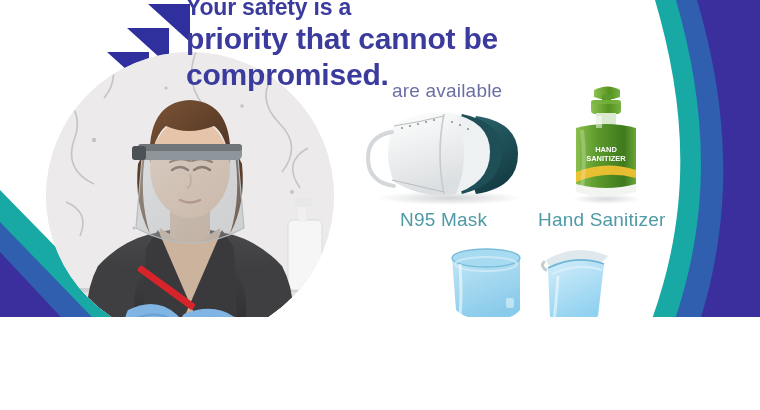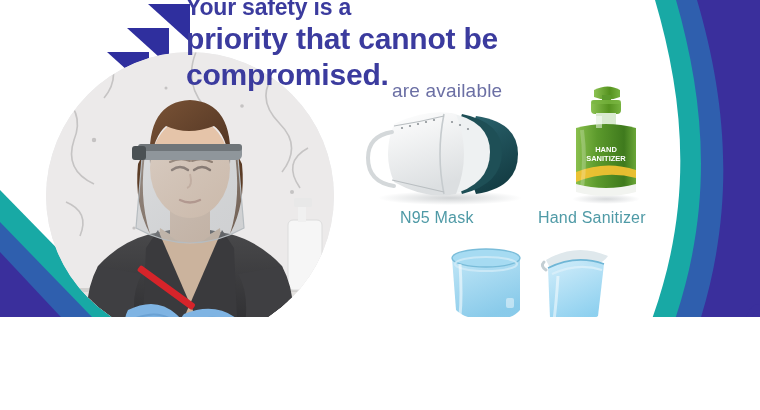--- a/index.html
+++ b/index.html
@@ -34,21 +34,21 @@
   .photo-inner{position:absolute;inset:0;}
 
   
   .are-available{
     position:absolute;left:364px;top:80px;
     font-size:19px;color:#6b6fa4;letter-spacing:0.2px;margin-left:28px;
   }
 
   
   .prod-label{
-    position:absolute;font-size:16px;color:#4f9aa6;letter-spacing:0.2px;
+    position:absolute;font-size:19px;color:#4f9aa6;letter-spacing:0.2px;
     white-space:nowrap;
     text-align:center;
   }
   #label-mask{left:400px;top:209px;}
   #label-sani{left:538px;top:209px;}
   #label-shield{left:473px;top:338px;}
 
   .prod-art{position:absolute;}
   #art-mask{left:358px;top:100px;width:180px;height:105px;}
   #art-sani{left:558px;top:80px;width:96px;height:125px;}

